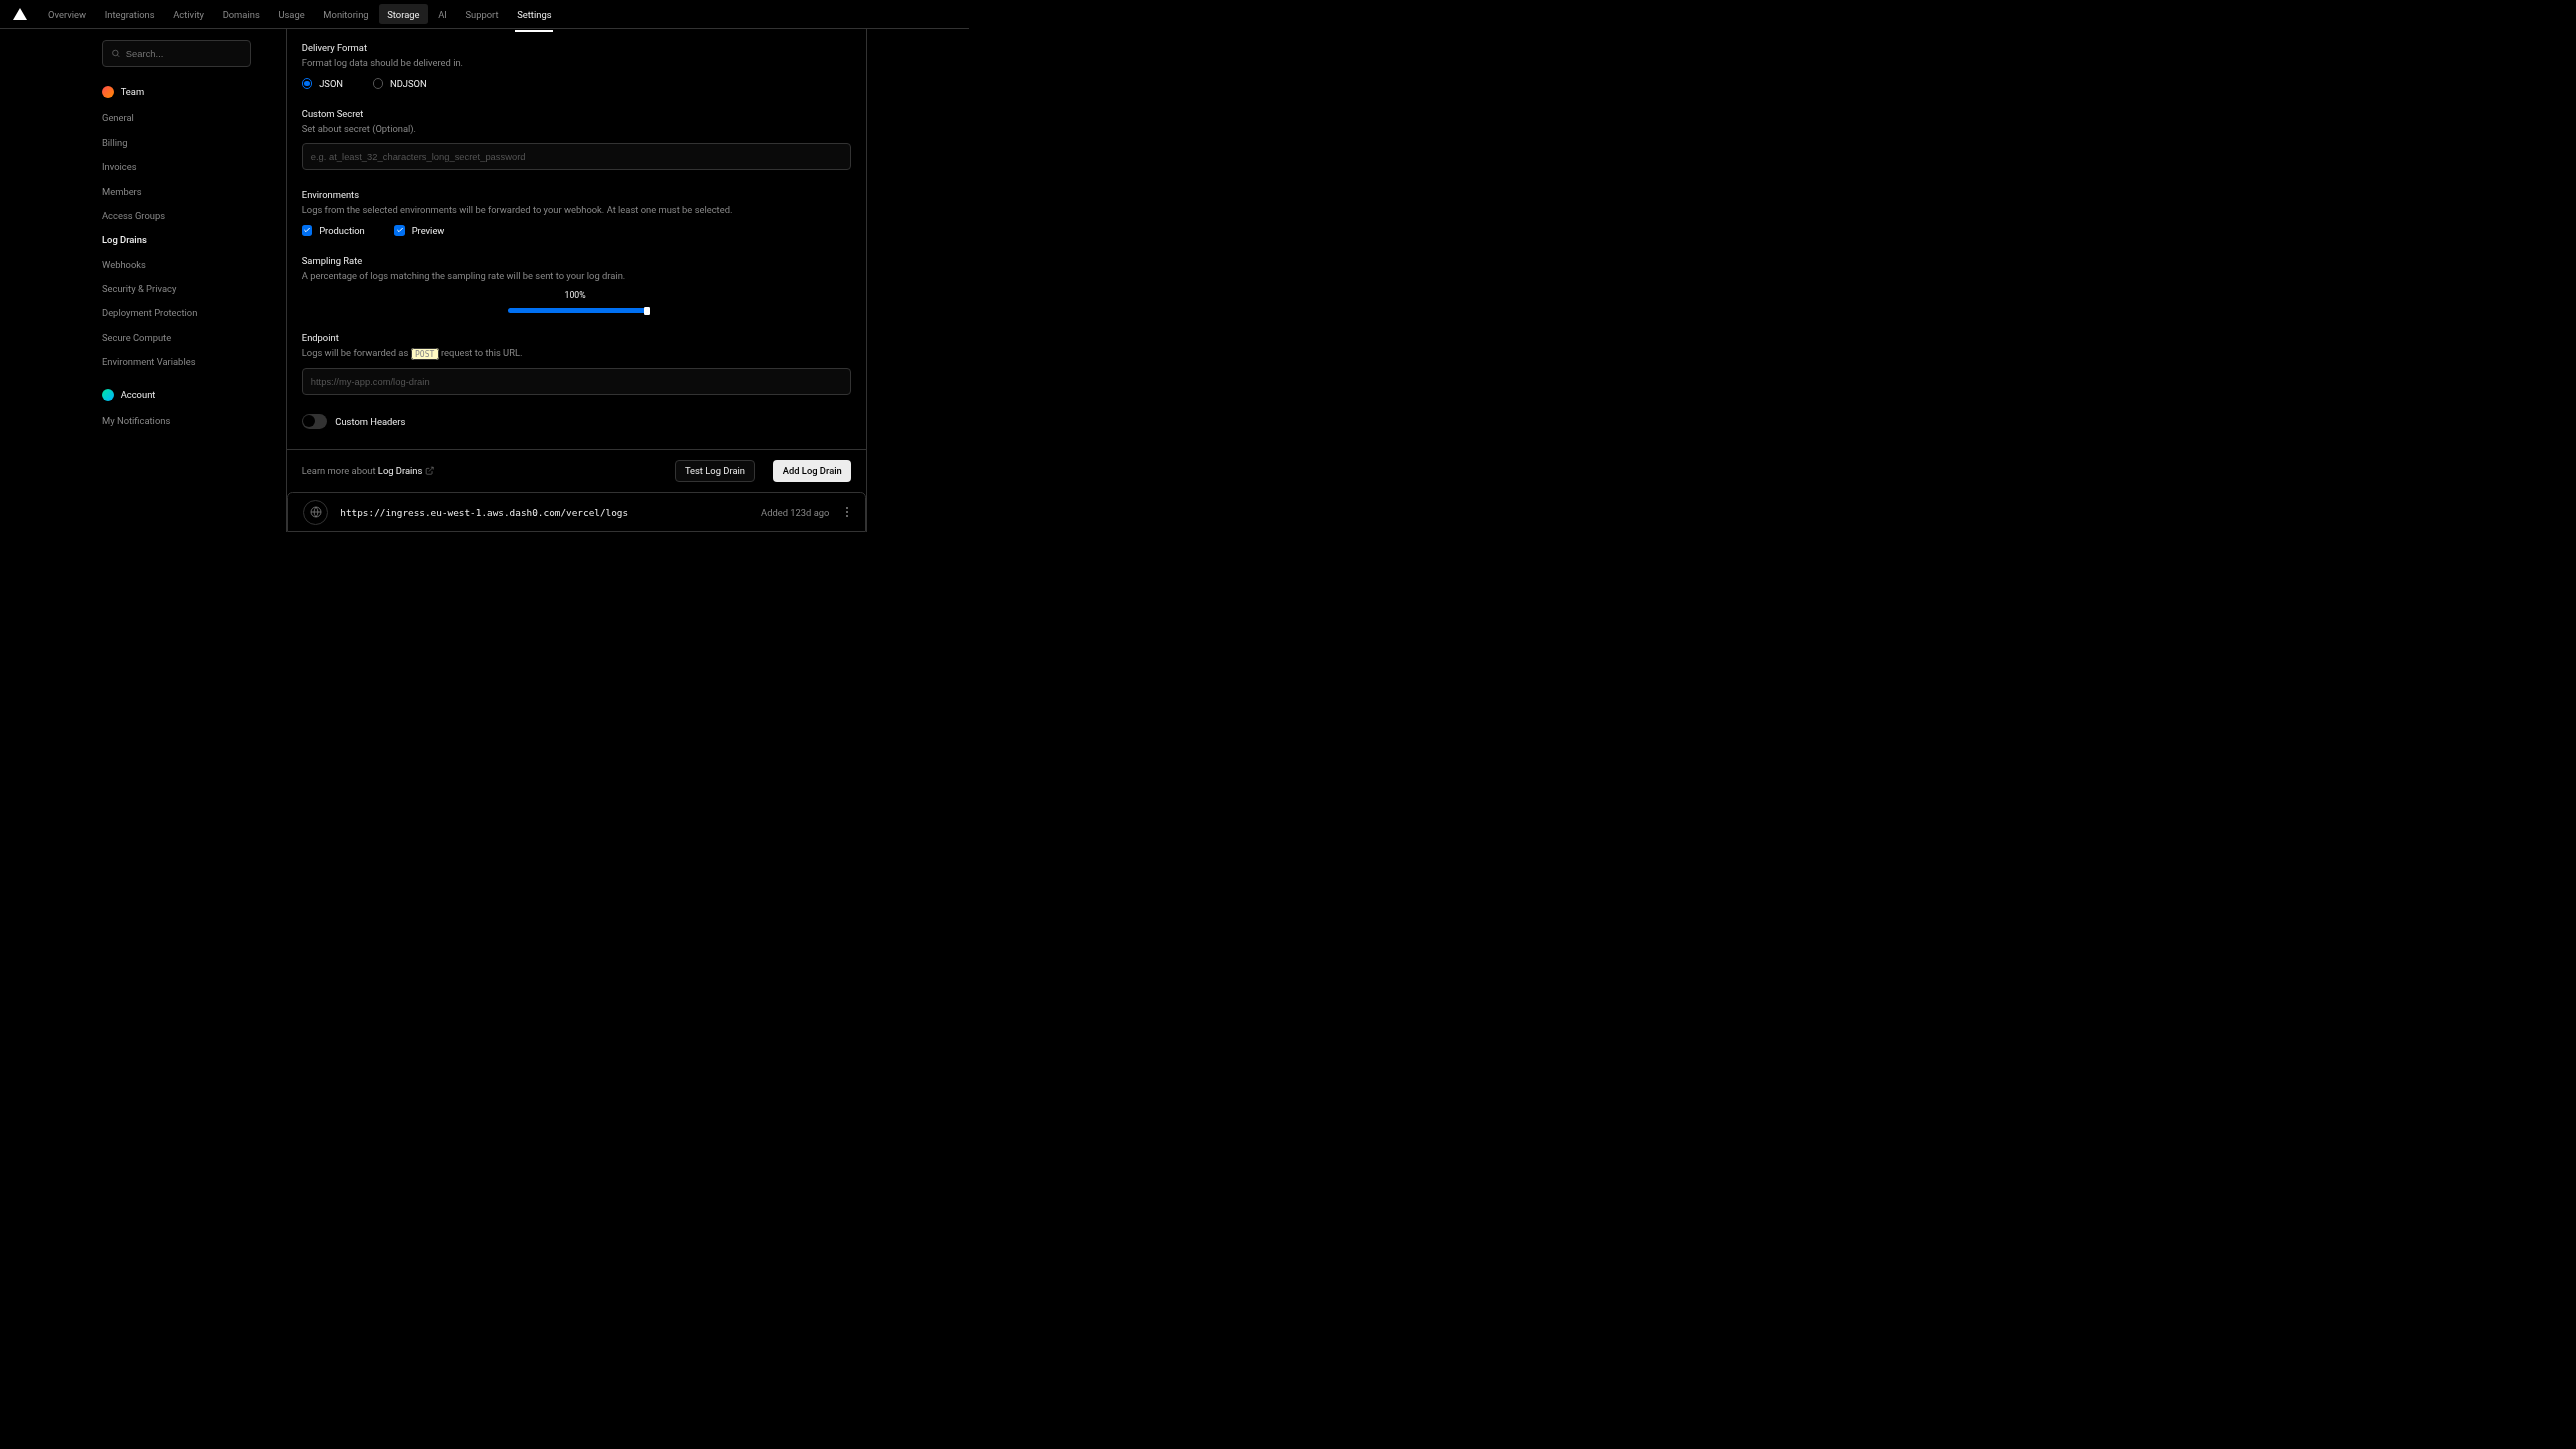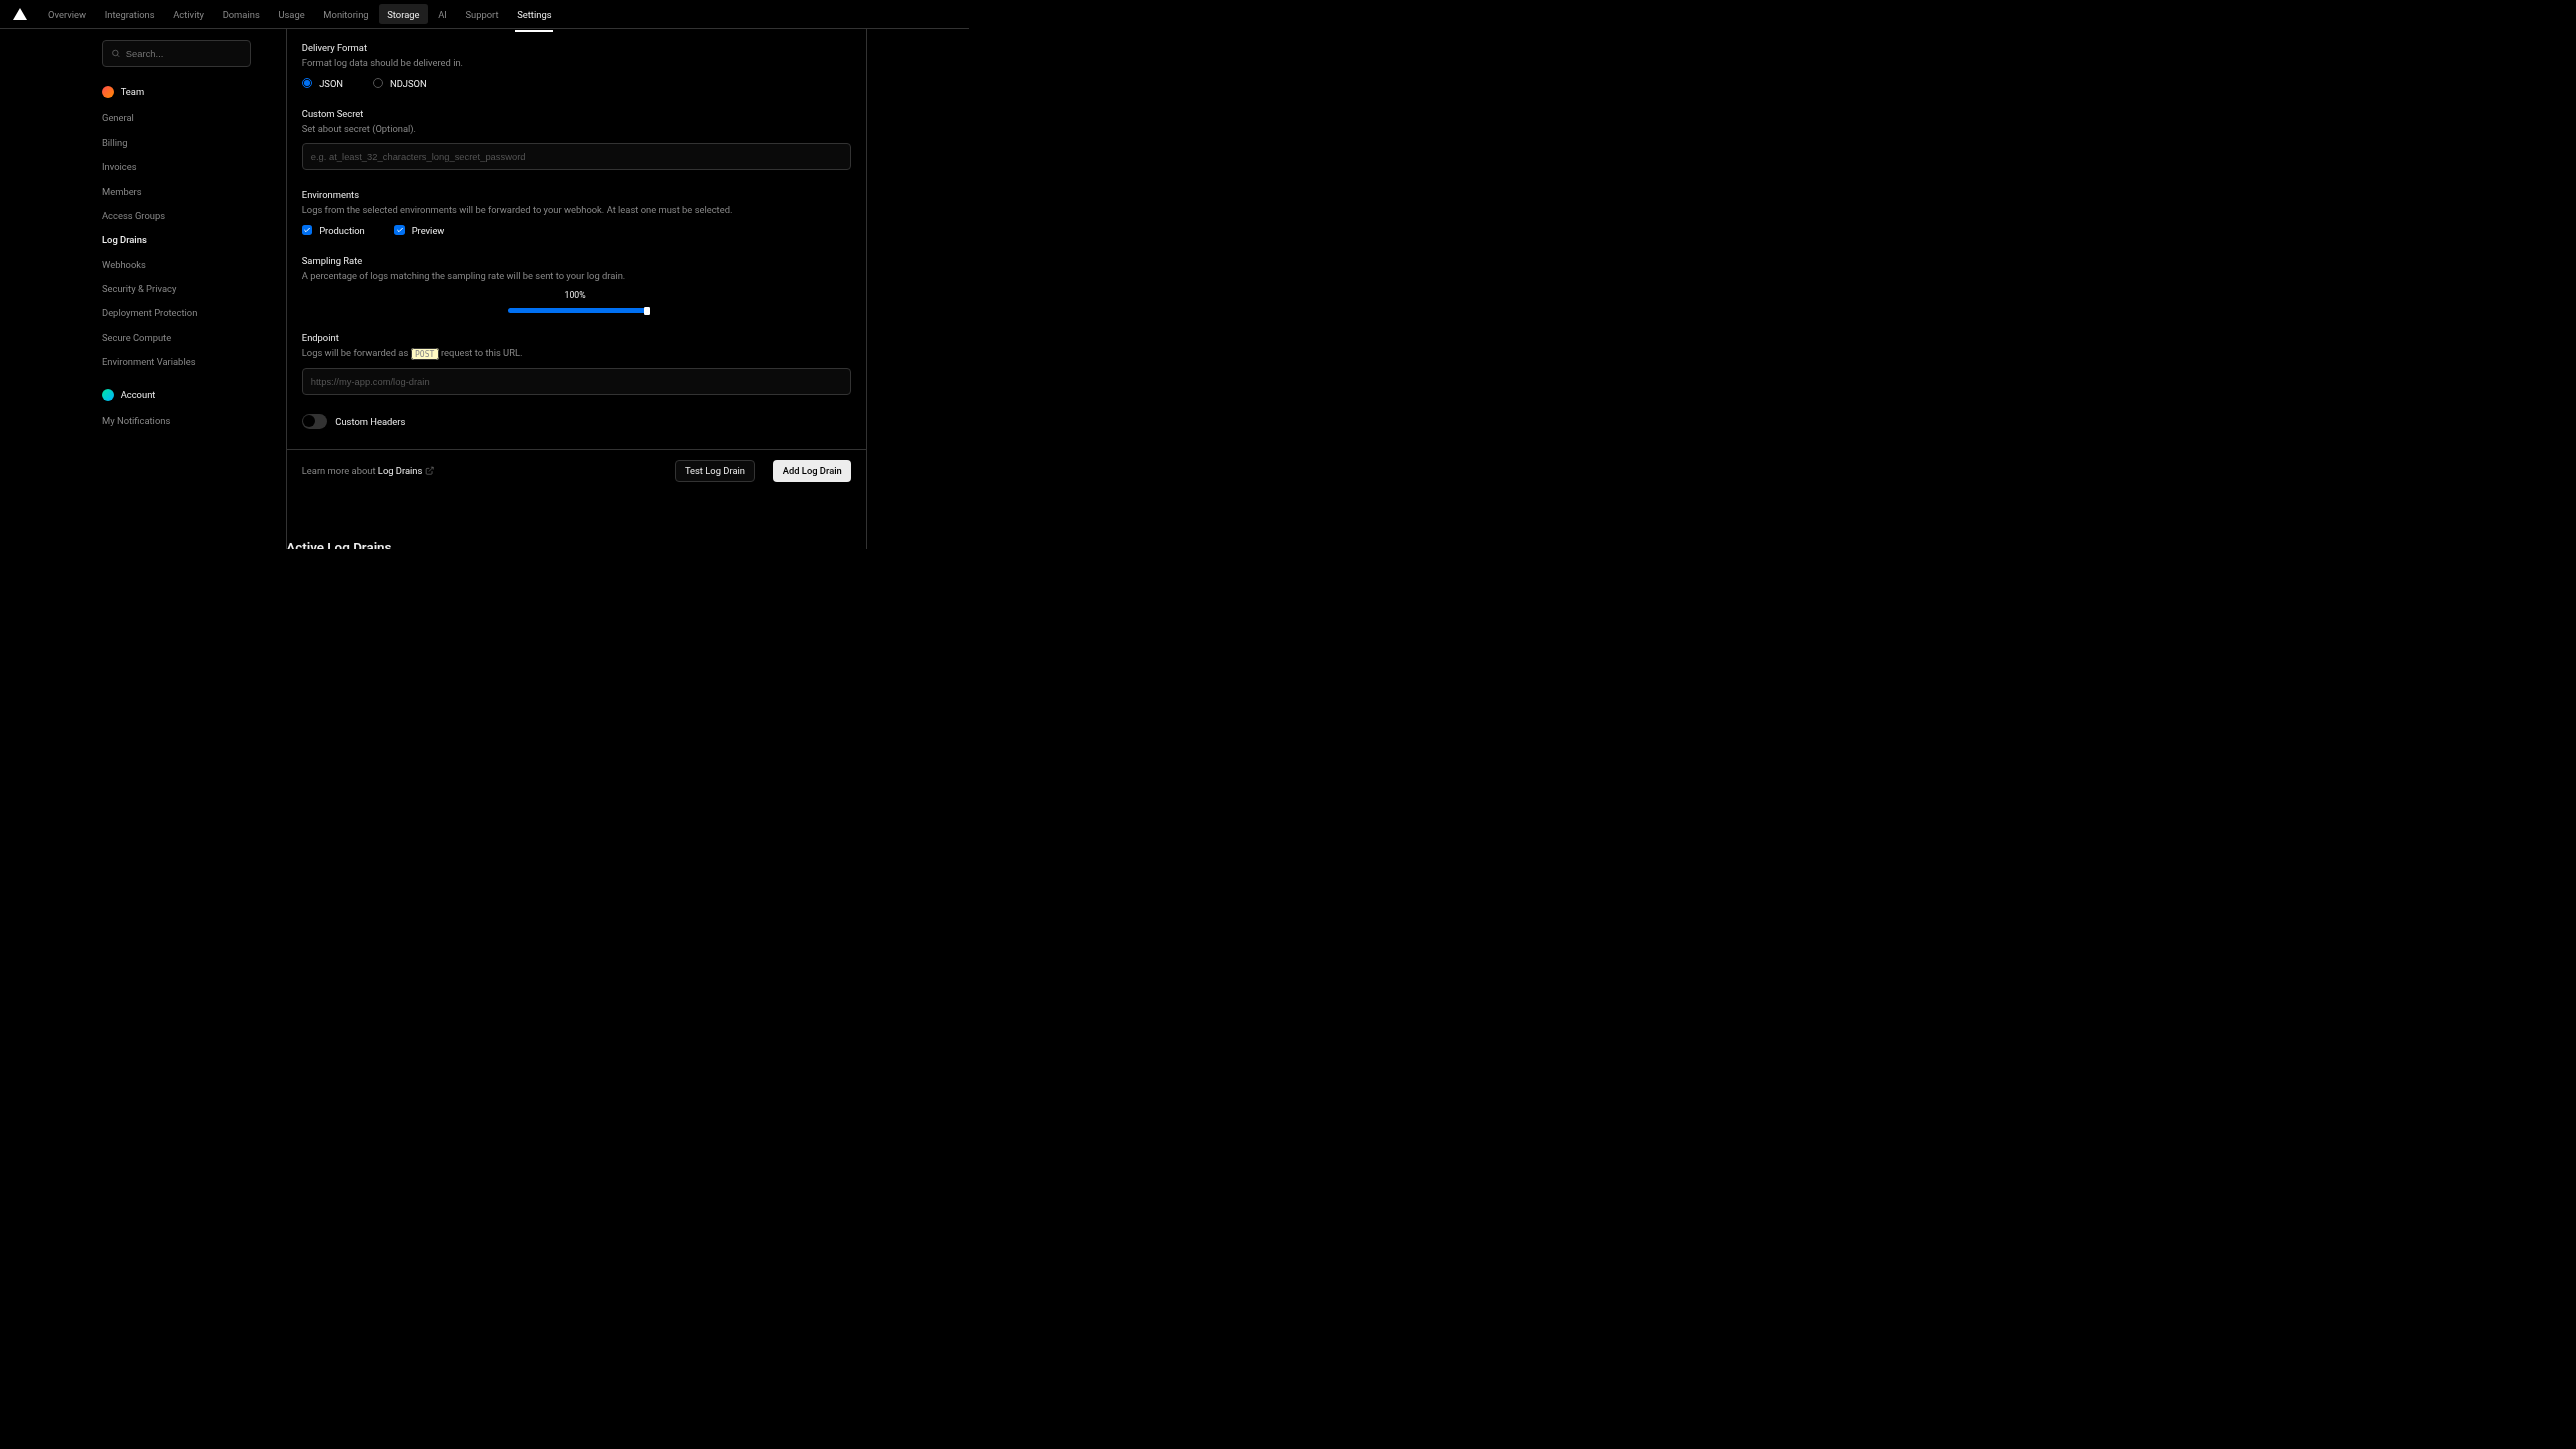--- a/index.html
+++ b/index.html
@@ -95,21 +95,21 @@
     border-left: 0.7px solid #333;
     border-right: 0.7px solid #333;
     width: 581px;
     max-width: 581px;
     overflow-y: hidden;
   }
   .formarea { padding: 13.4px 14.8px 0 14.8px; }
   .label { font-size: 9.4px; color: #ededed; margin-bottom: 4px; }
   .help { font-size: 9.4px; color: #888; margin-bottom: 9.4px; }
   .optrow { display: flex; gap: 29.5px; margin-bottom: 19px; }
-  .opt { display: flex; align-items: flex-start; gap: 6.7px; cursor: pointer; }
+  .opt { display: flex; align-items: flex-end; gap: 6.7px; cursor: pointer; }
   .radio {
     width: 10.7px; height: 10.7px; border-radius: 50%;
     border: 0.7px solid #555;
     display: flex; align-items: center; justify-content: center;
   }
   .radio.on { border-color: #0070f3; }
   .radio.on::after {
     content: ""; width: 5.4px; height: 5.4px; border-radius: 50%; background: #0070f3;
   }
   .check {
@@ -328,21 +328,20 @@
               </svg>
             </a>
       </div>
       <div class="btnrow">
         <div class="btn secondary">Test Log Drain</div>
         <div class="btn primary">Add Log Drain</div>
       </div>
     </div>
 
     <div class="below">
-      <div class="sectiontitle">Active Log Drains</div>
       <div class="drainbox">
         <div class="drainleft">
           <div class="globewrap">
             <svg class="iconsvg" width="12" height="12" viewBox="0 0 24 24">
                   <circle cx="12" cy="12" r="10"></circle>
                   <line x1="2" y1="12" x2="22" y2="12"></line>
                   <path d="M12 2a15 15 0 0 1 0 20a15 15 0 0 1 0-20"></path>
                 </svg>
           </div>
           <div class="drainurl">https://ingress.eu-west-1.aws.dash0.com/vercel/logs</div>

